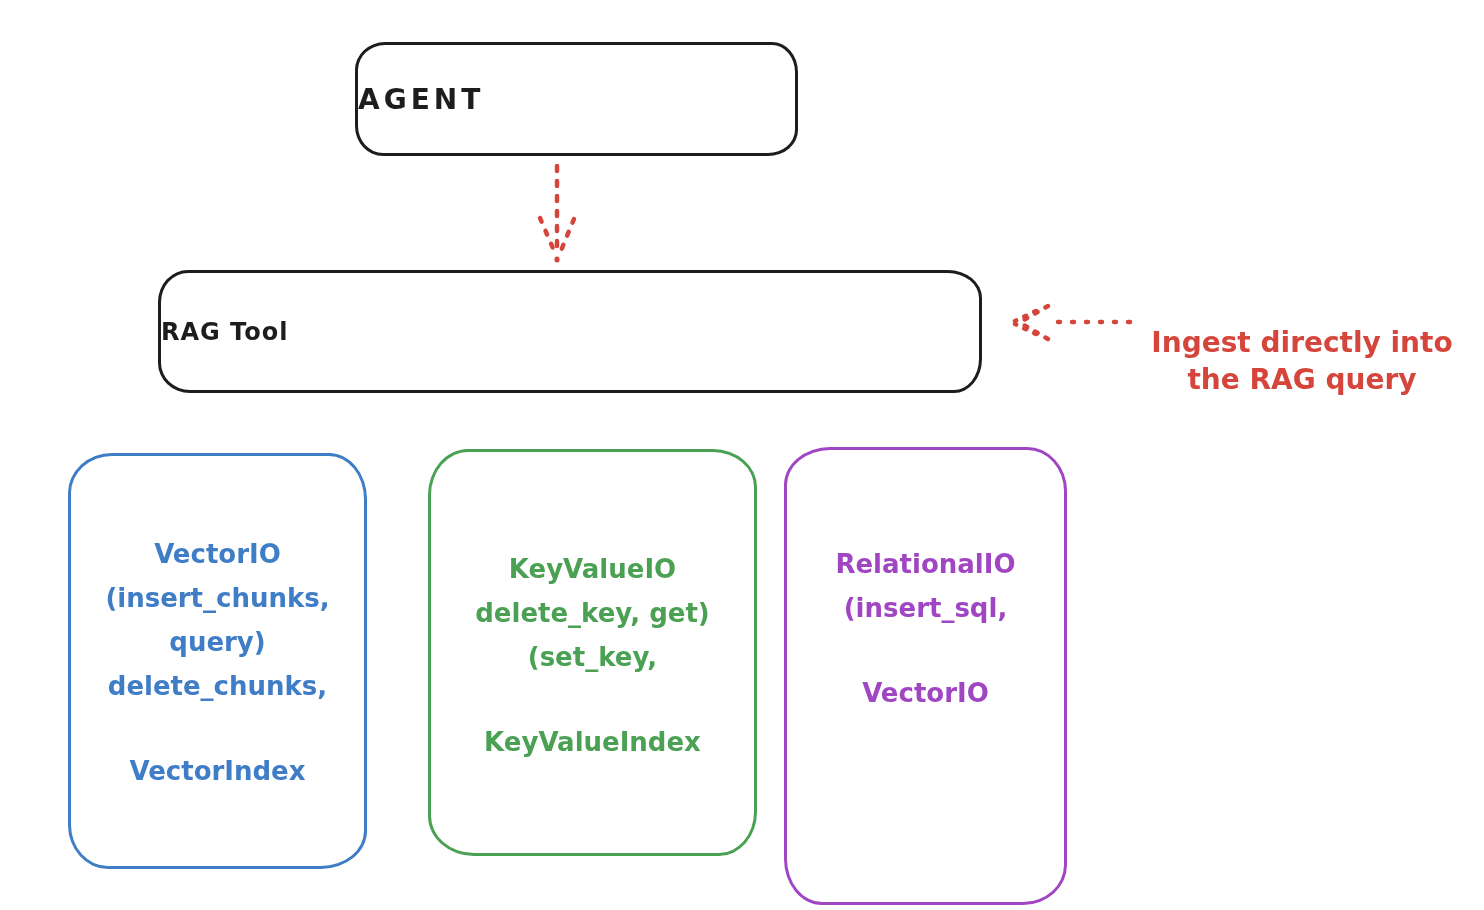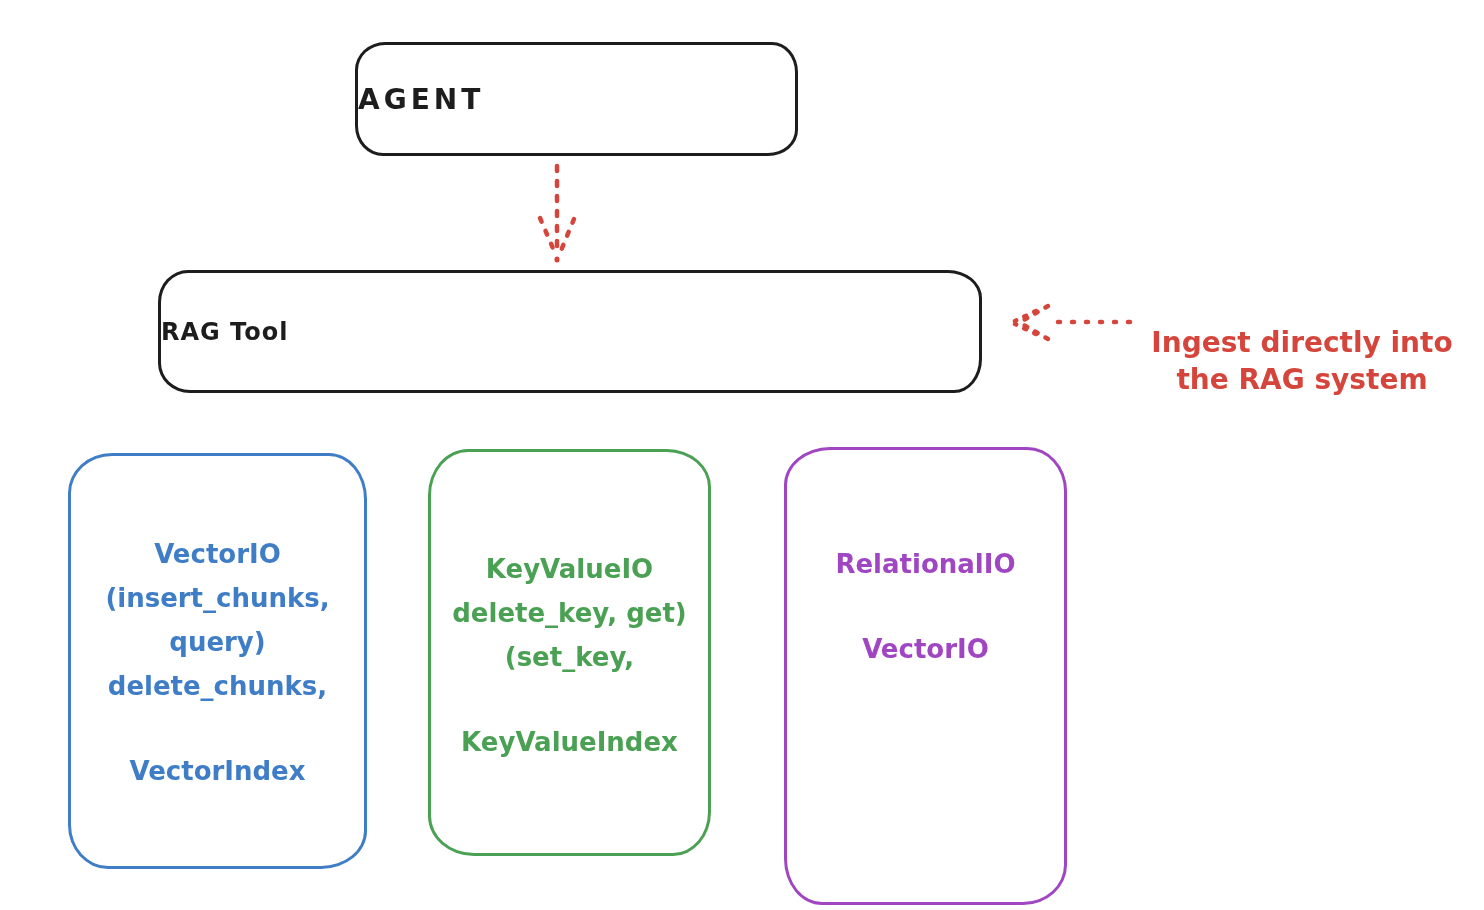--- a/index.html
+++ b/index.html
@@ -45,21 +45,21 @@
     line-height: 44px;
   }
   .storage .iface { display: block; }
   .storage .index-name { display: block; margin-top: 41px; }
   .storage-vector {
     left: 68px; top: 453px; width: 299px; height: 416px;
     border-radius: 44px 38px 46px 40px / 40px 46px 38px 44px;
     padding-top: 76px;
   }
   .storage-keyvalue {
-    left: 428px; top: 449px; width: 283px; height: 407px;
+    left: 428px; top: 449px; width: 329px; height: 407px;
     border-radius: 40px 44px 38px 46px / 46px 38px 44px 40px;
     padding-top: 95px;
   }
   .storage-relational {
     left: 784px; top: 447px; width: 283px; height: 458px;
     border-radius: 46px 40px 44px 38px / 38px 44px 40px 46px;
     padding-top: 92px;
   }
 
   
@@ -106,36 +106,37 @@
       <path d="M1130,322 L1052,322" stroke-width="4.5" stroke-dasharray="2 12"></path>
       <path d="M1048,306 L1022,321" stroke-width="4.5" stroke-dasharray="3 9"></path>
       <path d="M1048,339 L1022,324" stroke-width="4.5" stroke-dasharray="3 9"></path>
       <path d="M1036,311 L1015,321" stroke-width="4.5" stroke-dasharray="2 9"></path>
       <path d="M1036,334 L1015,324" stroke-width="4.5" stroke-dasharray="2 9"></path>
     </g>
   </svg>
 
   <div class="annotation" style="--c: #d5453b;">
     <span>Ingest directly into</span><br>
-    <span>the RAG system</span>
+    <span>the RAG query</span>
   </div>
 
   <div class="storage storage-vector" style="--c: #3f7dc6;">
     <span class="iface">VectorIO</span>
     <span class="iface">(insert_chunks,</span>
     <span class="iface">query)</span>
     <span class="iface">delete_chunks,</span>
     <span class="index-name">VectorIndex</span>
   </div>
 
   <div class="storage storage-keyvalue" style="--c: #4ba153;">
     <span class="iface">KeyValueIO</span>
     <span class="iface">delete_key, get)</span>
     <span class="iface">(set_key,</span>
     <span class="index-name">KeyValueIndex</span>
   </div>
 
   <div class="storage storage-relational" style="--c: #a046c3;">
     <span class="iface">RelationalIO</span>
+    <span class="iface">(insert_sql,</span>
     <span class="index-name">VectorIO</span>
   </div>
 
 </div>
 
 </body></html>

